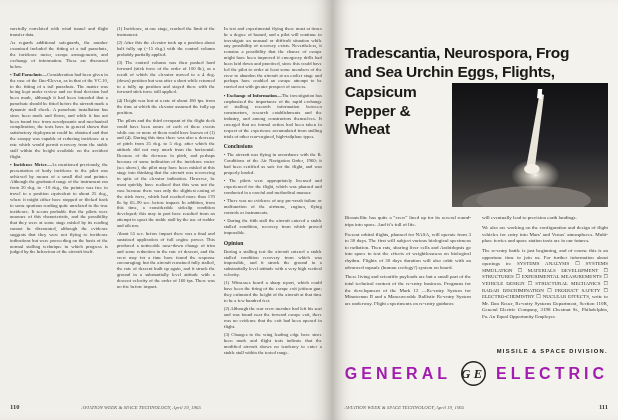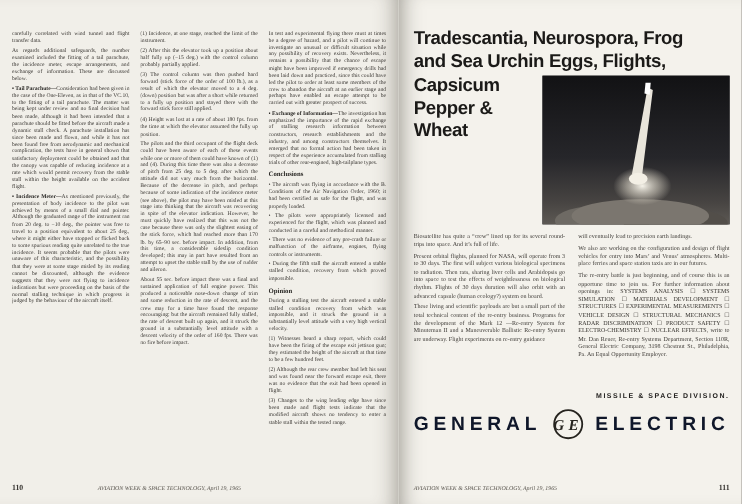--- a/index.html
+++ b/index.html
@@ -11,35 +11,35 @@
   .columns{display:flex;gap:9px;height:358px;overflow:hidden;}
   .col{flex:1;font-size:4.7px;line-height:1.24;text-align:justify;color:#3b3834;overflow:hidden;}
   .blk-p{margin:0 0 2.6px 0;}
   .blk-p b{color:#2b2926;}
   .blk-h{font-size:5.6px;font-weight:bold;margin:4px 0 2px 0;color:#2b2926;font-family:"Liberation Serif",serif;}
   .left-footer{position:absolute;bottom:10px;left:10px;right:10px;display:flex;align-items:baseline;}
   .page-num{font-size:6.5px;font-weight:bold;color:#3b3834;}
   .mag-line{font-size:4.9px;font-style:italic;color:#57534c;margin-left:62px;}
   
   .right-page{flex:1;background:#f4f2ec;box-sizing:border-box;display:flex;flex-direction:column;
-              padding:24px 10px 0 13px;box-shadow:inset 16px 0 18px -14px rgba(60,55,45,.5);}
+              padding:44px 10px 0 13px;box-shadow:inset 16px 0 18px -14px rgba(60,55,45,.5);}
   .headline{font-family:"Liberation Sans",sans-serif;font-weight:bold;font-size:15.5px;line-height:1.2;
             letter-spacing:-0.3px;color:#1b1a18;}
   .hl-row{display:flex;margin-top:2px;gap:17px;}
   .hl-stack{width:88px;display:flex;flex-direction:column;}
   .photo{flex:1;height:124px;margin-left:2px;background:#17171a;}
   .photo svg{width:100%;height:100%;display:block;}
   .ad-body{display:flex;gap:11px;margin-top:8px;font-size:5px;line-height:1.32;text-align:justify;
            color:#3b3834;height:130px;overflow:hidden;}
   .ad-col{flex:1;}
   .ad-col p{margin:0 0 3.2px 0;}
   .division{font-family:"Liberation Sans",sans-serif;font-weight:bold;font-size:5.8px;letter-spacing:1.3px;
             text-align:right;margin-top:3px;color:#22201e;}
   .brand{display:flex;align-items:center;justify-content:center;gap:9px;margin-top:6px;
-         font-family:"Liberation Sans",sans-serif;font-weight:bold;font-size:16px;letter-spacing:4px;color:#0f172a;}
+         font-family:"Liberation Sans",sans-serif;font-weight:bold;font-size:16px;letter-spacing:4px;color:#a21caf;}
   .monogram{width:27px;height:27px;flex:0 0 auto;}
   .right-footer{margin-top:auto;display:flex;justify-content:space-between;align-items:baseline;padding-bottom:10px;}
 </style>
 </head>
 <body>
 
 <div class="spread">
 
   <div class="left-page">
     <div class="columns">

